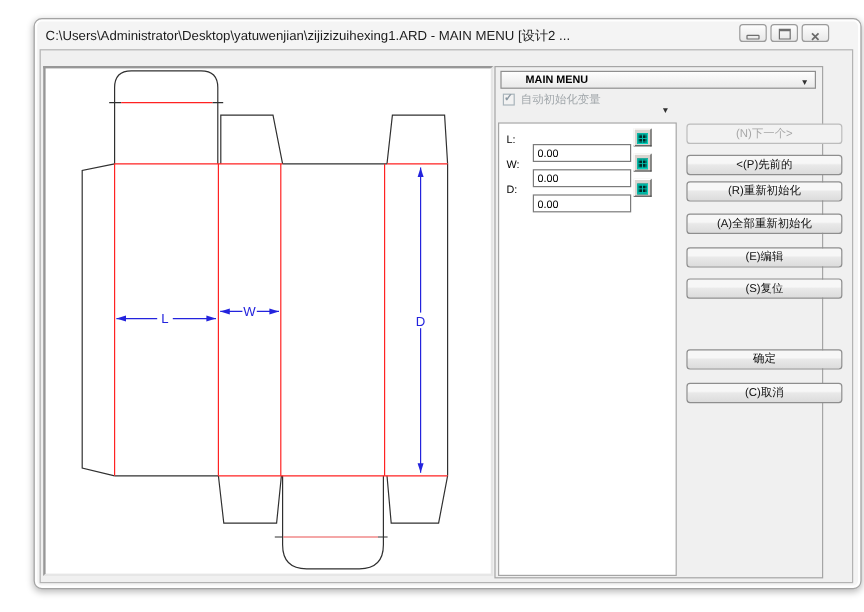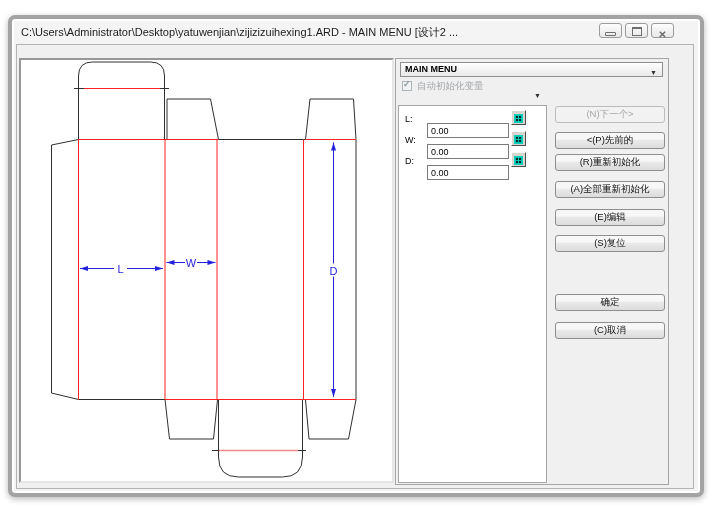--- a/index.html
+++ b/index.html
@@ -1,20 +1,20 @@
 <!DOCTYPE html>
 <html><head>
 <meta charset="utf-8">
 <style>
   html,body{margin:0;padding:0;background:#ffffff;font-family:"Liberation Sans",sans-serif;}
   .page{position:relative;width:720px;height:510px;background:#ffffff;overflow:hidden;}
 
   
-  .window{position:absolute;left:8px;top:15px;width:688px;height:474px;
-    background:#f4f4f4;border:4px solid #a3a3a3;border-radius:7px;
+  .window{position:absolute;left:28px;top:15px;width:688px;height:474px;
+    background:#f4f4f4;border:1px solid #a3a3a3;border-radius:7px;
     box-shadow:0 2px 6px rgba(0,0,0,.28), inset 0 0 0 2px rgba(255,255,255,.85);}
   .titlebar{position:absolute;left:0;top:0;right:0;height:25px;}
   .title-text{position:absolute;left:9px;top:6px;right:110px;font-size:11px;color:#1c1c1c;
     white-space:nowrap;overflow:hidden;}
   .capbtn{position:absolute;top:4px;width:23px;height:15px;border:1px solid #9b9b9b;border-radius:3px;
     background:linear-gradient(#fdfdfd,#e8e8e8);box-sizing:border-box;text-align:center;}
   .capbtn.min{left:587px}.capbtn.max{left:613px}.capbtn.close{left:639px}
   .glyph-min{display:block;margin:8px auto 0;width:9px;height:2px;border:1px solid #6e6e6e;border-radius:1px;}
   .glyph-max{display:block;margin:3px auto 0;width:8px;height:6px;border:1px solid #6e6e6e;border-top-width:2px;}
   .glyph-close{font-size:10px;line-height:13px;color:#6a6a6a;font-weight:bold;}
@@ -25,21 +25,21 @@
   
   .draw-area{position:absolute;left:7px;top:39px;width:375px;height:425px;box-sizing:border-box;
     background:#ffffff;border:2px solid #e6e6e6;border-top-color:#979797;border-left-color:#979797;}
   .draw-area svg{display:block;width:371px;height:421px;}
 
   
   .panel{position:absolute;left:383px;top:39px;width:274px;height:427px;box-sizing:border-box;
     background:#f0f0f0;border:1px solid #a5a5a5;}
   .combo{position:absolute;left:4px;top:3px;width:263px;height:15px;box-sizing:border-box;
     background:linear-gradient(#fefefe,#e9e9e9);border:1px solid #8f8f8f;
-    font-size:9px;font-weight:bold;color:#000;line-height:13px;padding-left:4px;}
+    font-size:9px;font-weight:bold;color:#000;line-height:13px;padding-left:20px;}
   .combo-arrow{position:absolute;right:5px;top:3px;font-size:7px;color:#303030;}
   .chkrow{position:absolute;left:6px;top:21px;height:12px;}
   .chkbox{position:absolute;left:0;top:1px;width:10px;height:10px;box-sizing:border-box;
     border:1px solid #a9b4bb;background:#f2f2f2;}
   .chkbox span{position:absolute;left:0px;top:-3px;font-size:9px;color:#8b98a2;font-weight:bold;}
   .chklabel{position:absolute;left:15px;top:0;font-size:9.5px;color:#a0a6aa;white-space:nowrap;text-align:center;}
   .mini-arrow{position:absolute;left:138px;top:33px;font-size:7px;color:#303030;}
 
   .listpanel{position:absolute;left:2px;top:46px;width:149px;height:378px;box-sizing:border-box;
     background:#ffffff;border:1px solid #a5a5a5;}
@@ -47,21 +47,21 @@
   .frow .flabel{position:absolute;left:6px;top:3px;font-size:9px;color:#000;}
   .frow input{position:absolute;left:28px;top:0;width:82px;height:15px;box-sizing:border-box;
     border:1px solid #7b7b7b;font-family:"Liberation Sans",sans-serif;font-size:9px;padding:0 0 0 3px;background:#fff;color:#000;margin-top:12px;}
   .calcbtn{position:absolute;left:112px;top:-1px;width:15px;height:15px;box-sizing:border-box;
     background:#d8d4cf;border:1px solid;border-color:#ffffff #4f4f4f #4f4f4f #ffffff;padding:0;}
   .calcicon{display:block;margin:1px auto 0;width:9px;height:9px;background-color:#012a27;
     border:1px solid #00d2bc;box-sizing:border-box;
     background-image:linear-gradient(#00bfae 1px,transparent 1px),linear-gradient(90deg,#00bfae 1px,transparent 1px);
     background-size:3px 3px;}
 
-  .btncol button{position:absolute;left:159px;width:110px;height:17px;box-sizing:border-box;
+  .btncol button{position:absolute;left:159px;width:130px;height:17px;box-sizing:border-box;
     border:1px solid #8e8e8e;border-radius:3px;color:#111;
     background:linear-gradient(#f7f7f7 40%,#e9e9e9 50%,#dcdcdc);
     font-family:"Liberation Sans",sans-serif;font-size:9.5px;padding:0;white-space:nowrap;}
   .btncol button.disabled{color:#a6a6a6;border-color:#bcbcbc;background:#f2f2f2;}
   .b-next{top:47px}.b-prev{top:73px}.b-reinit{top:95px}.b-reinitall{top:122px}
   .b-edit{top:150px}.b-reset{top:176px}.b-ok{top:235px;height:18px}.b-cancel{top:263px;height:18px}
 </style>
 </head>
 <body>
 

